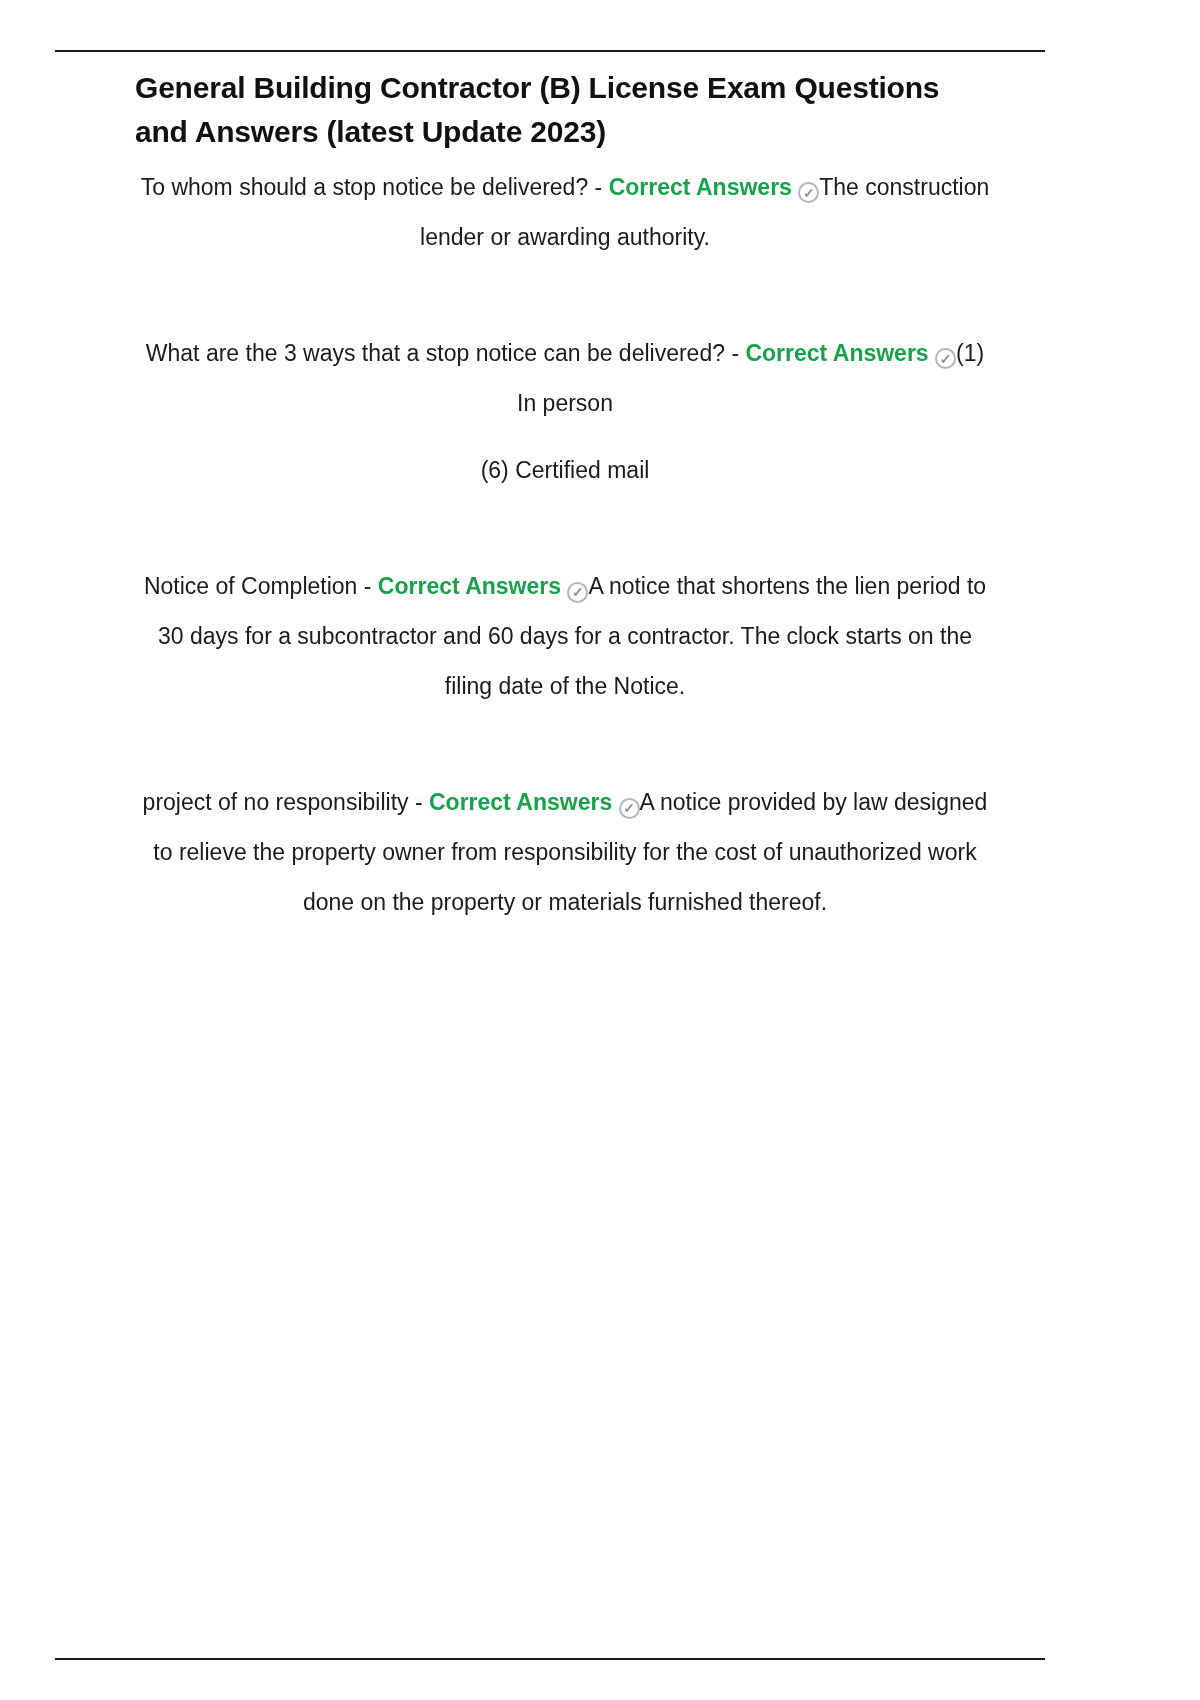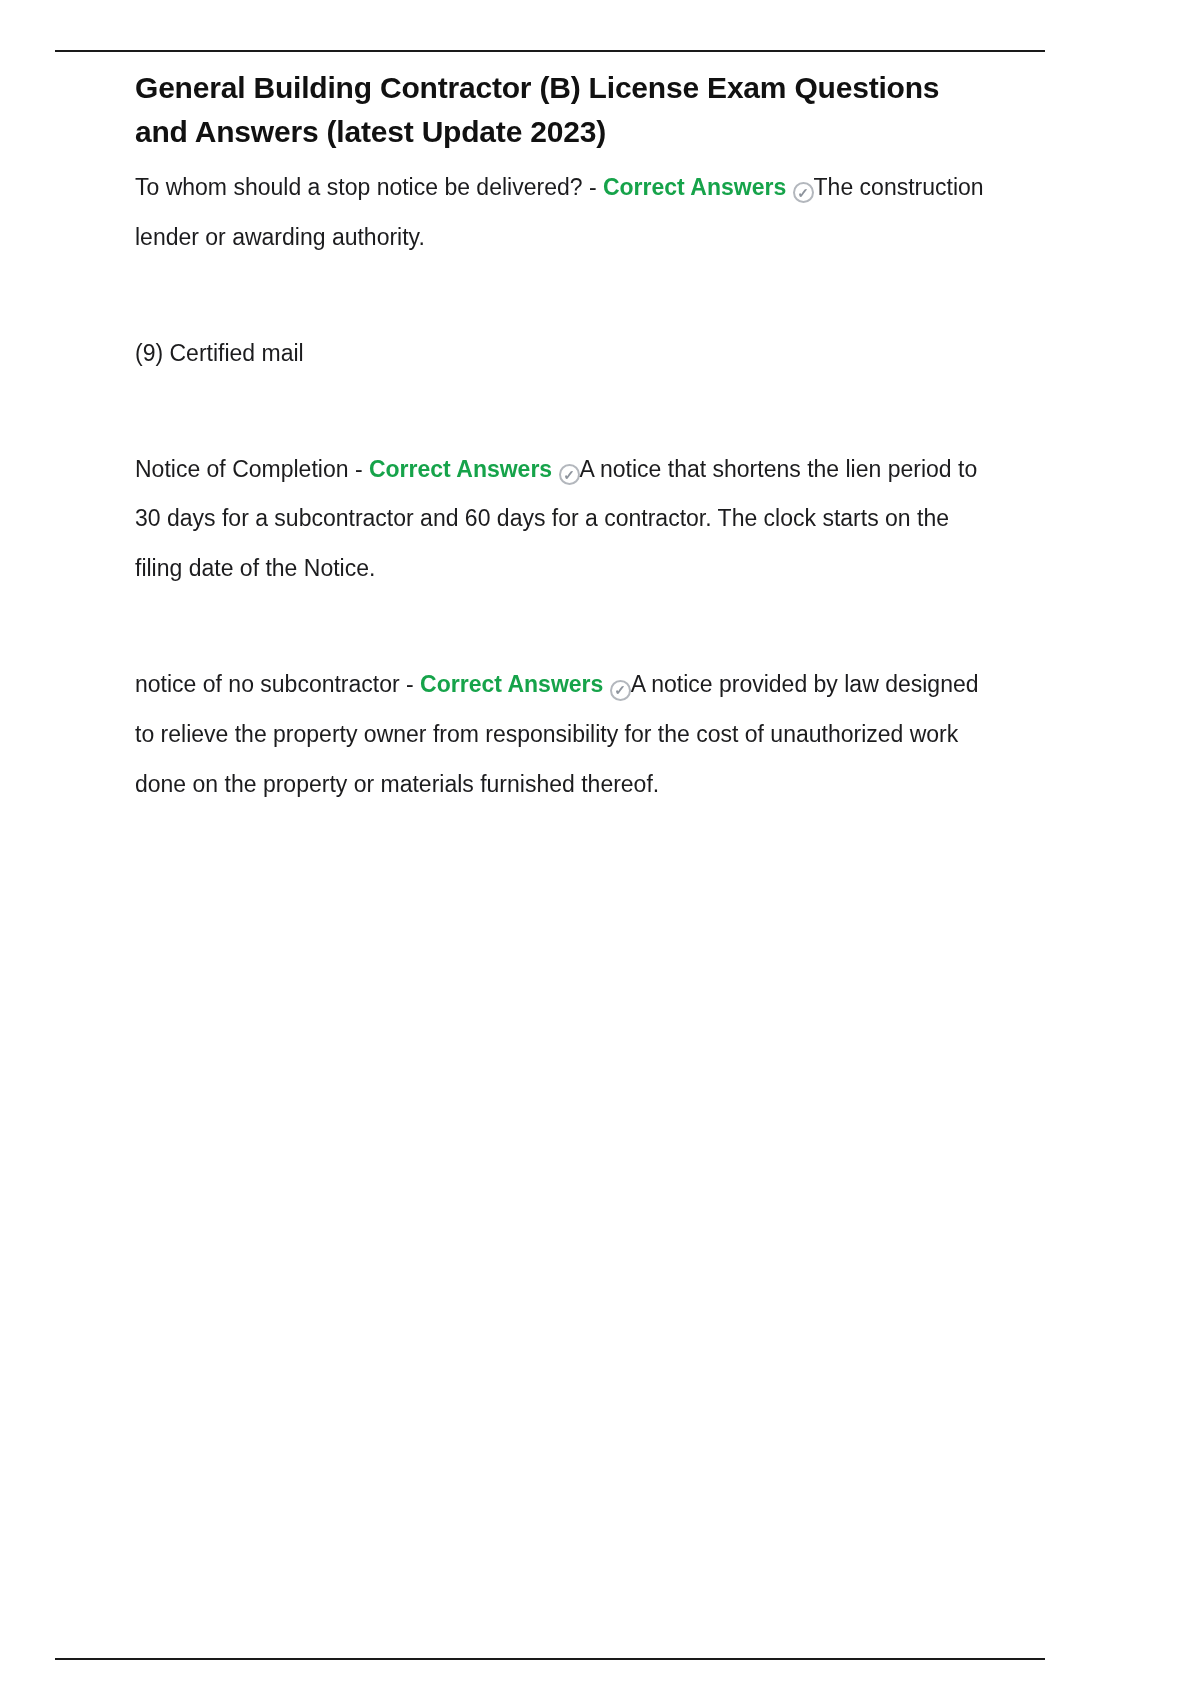--- a/index.html
+++ b/index.html
@@ -35,20 +35,21 @@
   h1.doc-title {
     margin: 0 0 8px 0;
     font-size: 30px;
     line-height: 1.48;
     font-weight: 700;
     color: #111111;
     letter-spacing: -0.2px;
   }
   .qa {
     margin: 0 0 66px 0;
+    text-align: center;
   }
   .para {
     margin: 0 0 18px 0;
     font-size: 23px;
     line-height: 2.17;
     color: #1c1c1e;
   }
   .question-text,
   .answer-text,
   .extra-line {
@@ -86,34 +87,39 @@
 
     <div class="qa">
       <p class="para">
         <span class="question-text">To whom should a stop notice be delivered? -</span>
         <span class="correct-label">Correct Answers</span>
         <span class="check">✓</span><span class="answer-text">The construction lender or awarding authority.</span>
       </p>
     </div>
 
     <div class="qa">
-      <p class="para extra-line">(9) Certified mail</p>
+      <p class="para">
+        <span class="question-text">What are the 3 ways that a stop notice can be delivered? -</span>
+        <span class="correct-label">Correct Answers</span>
+        <span class="check">✓</span><span class="answer-text">(1) In person</span>
+      </p>
+      <p class="para extra-line">(6) Certified mail</p>
     </div>
 
     <div class="qa">
       <p class="para">
         <span class="question-text">Notice of Completion -</span>
         <span class="correct-label">Correct Answers</span>
         <span class="check">✓</span><span class="answer-text">A notice that shortens the lien period to 30 days for a subcontractor and 60 days for a contractor. The clock starts on the filing date of the Notice.</span>
       </p>
     </div>
 
     <div class="qa">
       <p class="para">
-        <span class="question-text">notice of no subcontractor -</span>
+        <span class="question-text">project of no responsibility -</span>
         <span class="correct-label">Correct Answers</span>
         <span class="check">✓</span><span class="answer-text">A notice provided by law designed to relieve the property owner from responsibility for the cost of unauthorized work done on the property or materials furnished thereof.</span>
       </p>
     </div>
 
   </div>
 
   <div class="rule bottom"></div>
 </div>
 

